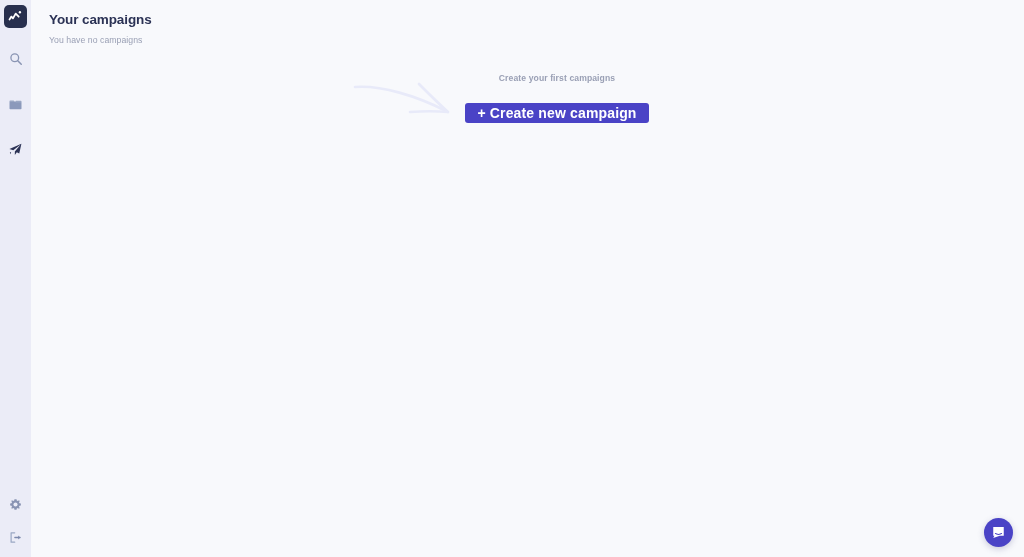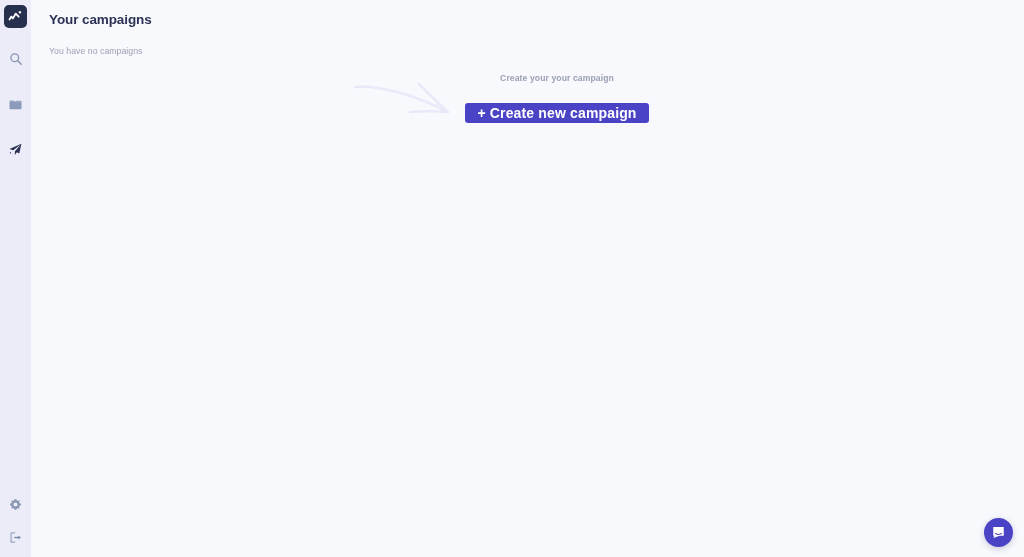--- a/index.html
+++ b/index.html
@@ -98,21 +98,21 @@
 
   .page-title {
     font-size: 13.5px;
     font-weight: bold;
     color: #2B3255;
     letter-spacing: -0.1px;
     line-height: 18px;
   }
 
   .page-subtitle {
-    margin-top: 16px;
+    margin-top: 5px;
     font-size: 8.7px;
     color: #9AA0B5;
     letter-spacing: 0.05px;
     line-height: 12px;
   }
 
   
   .empty-state {
     position: absolute;
     left: 436px;
@@ -257,21 +257,21 @@
 
     <div class="arrow-decor">
       <svg width="110" height="48" viewBox="0 0 110 48" fill="none">
         <path d="M6 13 C 32 11, 68 22, 97 37" stroke="#E8EAF9" stroke-width="2.6" stroke-linecap="round" fill="none"></path>
         <path d="M70 10 C 80 20, 90 30, 99 38" stroke="#E8EAF9" stroke-width="2.6" stroke-linecap="round" fill="none"></path>
         <path d="M61 38 C 74 37, 88 37, 99 38" stroke="#E8EAF9" stroke-width="2.6" stroke-linecap="round" fill="none"></path>
       </svg>
     </div>
 
     <div class="empty-state">
-      <div class="empty-title">Create your your campaign</div>
+      <div class="empty-title">Create your first campaigns</div>
       <button class="create-btn">+ Create new campaign</button>
     </div>
 
   </main>
 
   <div class="chat-launcher">
     <span>
       <svg width="15" height="15" viewBox="0 0 16 16" fill="none">
         <path d="M2.4 2.2 L13.6 2.2 L13.6 11.4 L9.4 11.4 L2.4 13.8 L3.6 11.4 L2.4 11.4 Z" fill="#FFFFFF"></path>
         <path d="M4.7 9.0 C 6.0 10.4, 10.0 10.4, 11.3 9.0" stroke="#4A43C6" stroke-width="1.1" stroke-linecap="round" fill="none"></path>

